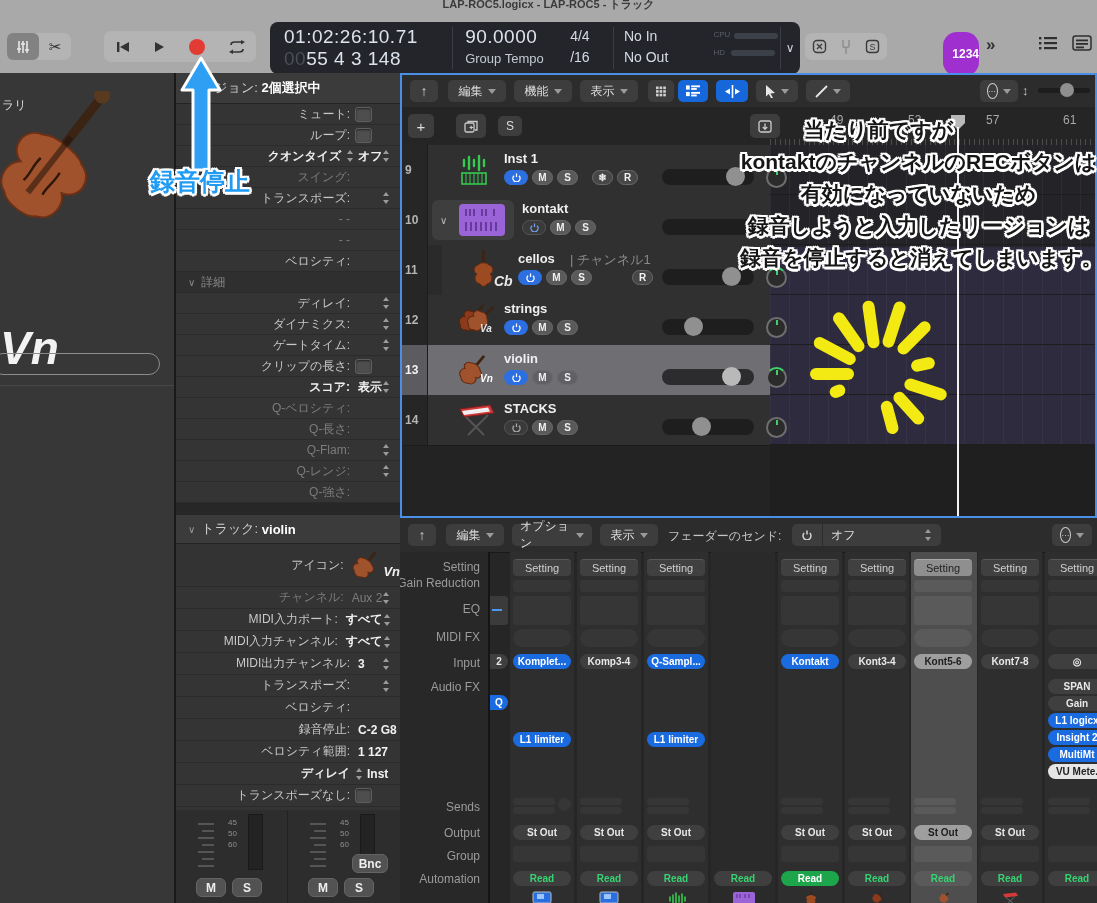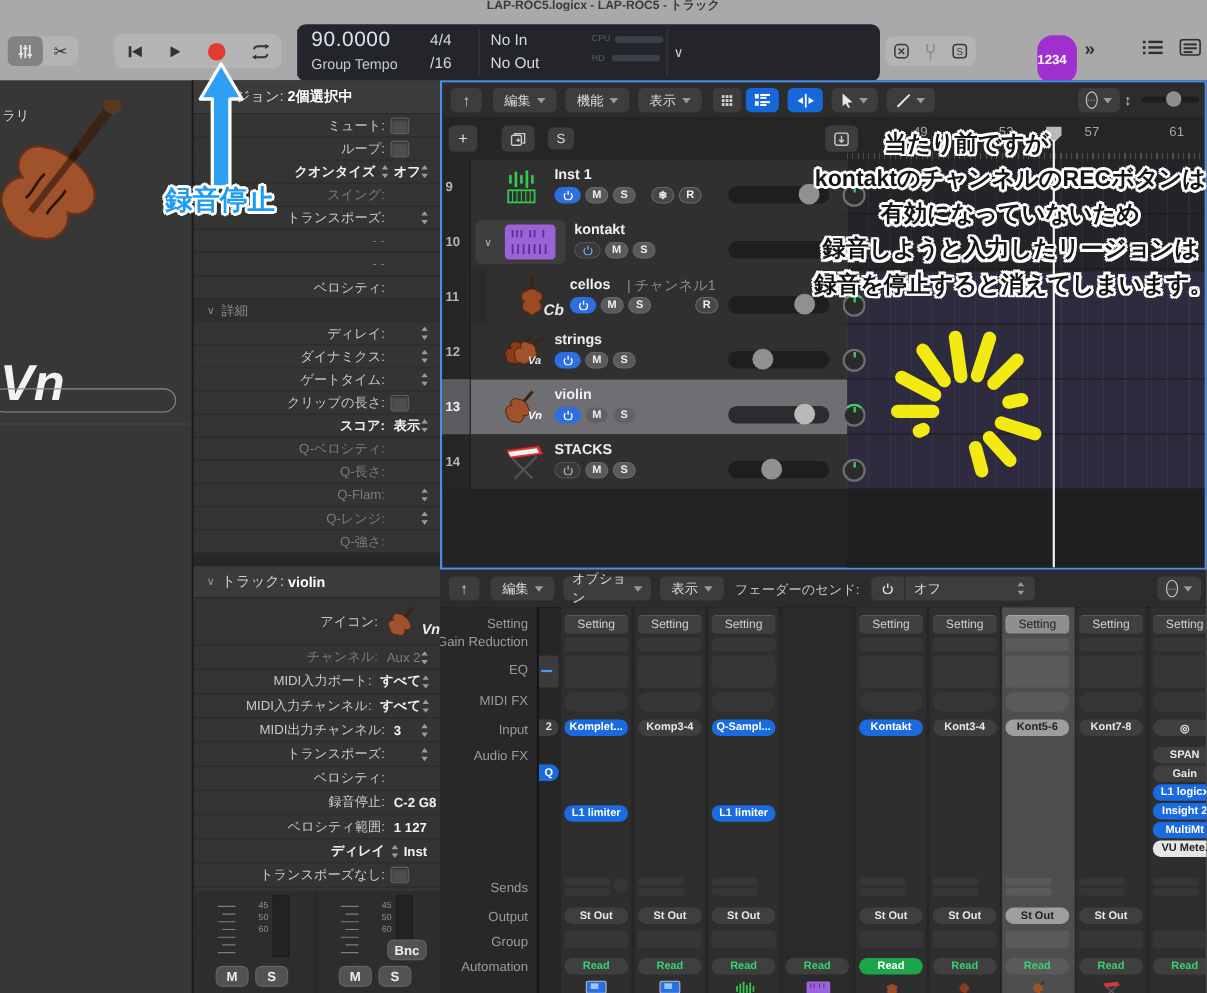--- a/index.html
+++ b/index.html
@@ -70,21 +70,21 @@
   .readb{color:#37d271;background:#3f3f3f}
   .readb.fill{background:#1ca54a;color:#fff}
   .mlabel{position:absolute;right:609px;color:#9b9b9b;font-size:12px;white-space:nowrap}
   
   .anno{position:absolute;left:740px;width:357px;text-align:center;font-size:21px;font-weight:bold;color:#161616;white-space:nowrap;
     text-shadow:-2px -2px 0 #fff,2px -2px 0 #fff,-2px 2px 0 #fff,2px 2px 0 #fff,0 -2.5px 0 #fff,0 2.5px 0 #fff,-2.5px 0 0 #fff,2.5px 0 0 #fff}
   #arrowlabel{position:absolute;left:150px;top:165px;font-size:25px;font-weight:bold;color:#1f9bf4;
     text-shadow:-2px -2px 0 #fff,2px -2px 0 #fff,-2px 2px 0 #fff,2px 2px 0 #fff,0 -2.5px 0 #fff,0 2.5px 0 #fff,-2.5px 0 0 #fff,2.5px 0 0 #fff}
   .mini{position:absolute;top:0;height:93px;box-sizing:border-box;background:#2d2d2d;border-right:1px solid #222}
   .msbtn{position:absolute;width:30px;height:19px;border-radius:6px;background:#525252;border:1px solid #646464;color:#eee;font-size:12px;font-weight:bold;display:flex;align-items:center;justify-content:center;box-sizing:border-box}
-  .tick{font-size:8px;color:#8f8f8f;text-align:right;width:16px}
+  .tick{font-size:8px;color:#8f8f8f;text-align:left;width:16px}
 </style>
 </head>
 <body>
 
 <div class="abs" id="titlebar"><span>LAP-ROC5.logicx - LAP-ROC5 - トラック</span></div>
 
 <div class="abs" id="controlbar">
   <div class="abs ltgrp" style="left:7px;top:23px;width:64px;height:27px">
     <div class="tbtn active" style="width:32px;height:27px">
       <svg width="16" height="16" viewBox="0 0 16 16">
@@ -126,20 +126,24 @@
             <path d="M3 5 C3 2.5 5 2 7 2 L13 2"></path>
             <path d="M15 9 C15 11.5 13 12 11 12 L5 12"></path>
           </g>
           <polygon points="13,0 17,2 13,4.5" fill="#333"></polygon>
           <polygon points="5,9.5 1,12 5,14" fill="#333"></polygon>
         </svg>
       </div>
   </div>
 
   <div class="abs" id="lcd">
+    <div style="width:187px;padding:4px 0 0 14px;box-sizing:border-box">
+      <div class="lcd-big">01:02:26:10.71</div>
+      <div class="lcd-big"><span class="lcd-dim">00</span><span>55 4 3 148</span></div>
+    </div>
     <div class="lcd-div"></div>
     <div style="width:118px;padding:4px 0 0 12px;box-sizing:border-box">
       <div class="lcd-big">90.0000</div>
       <div class="lcd-sm" style="margin-top:3px">Group Tempo</div>
     </div>
     <div style="width:46px;padding:6px 0 0 2px;box-sizing:border-box;font-size:14px;color:#d6dbe5">
       <div>4/4</div>
       <div style="margin-top:5px">/16</div>
     </div>
     <div class="lcd-div"></div>
@@ -176,21 +180,21 @@
         </svg>
       </div>
     <div class="tbtn">
         <svg width="15" height="15" viewBox="0 0 15 15">
           <rect x="1.5" y="1.5" width="12" height="12" rx="3" fill="none" stroke="#3a3a3a" stroke-width="1.4"></rect>
           <text x="7.5" y="11" font-size="9" text-anchor="middle" fill="#3a3a3a" font-family="Liberation Sans">S</text>
         </svg>
       </div>
   </div>
 
-  <div class="abs" style="left:943px;top:22px;width:36px;height:44px;border-radius:14px;background:#a02fd0;color:#fff;font-size:12px;font-weight:bold;display:flex;align-items:center;justify-content:flex-start">
+  <div class="abs" style="left:943px;top:22px;width:36px;height:44px;border-radius:14px;background:#a02fd0;color:#fff;font-size:12px;font-weight:bold;display:flex;align-items:center;justify-content:flex-end">
       <span>1234</span>
     </div>
   <div class="abs" style="left:986px;top:25px;font-size:17px;font-weight:bold;color:#2f2f2f"><span>»</span></div>
 
   <div class="abs tbtn" style="left:1038px;top:25px">
       <svg width="20" height="16" viewBox="0 0 20 16">
         <g fill="#2f2f2f">
           <rect x="1" y="2" width="2.4" height="2.4"></rect>
           <rect x="6" y="2" width="13" height="2.2"></rect>
           <rect x="1" y="7" width="2.4" height="2.4"></rect>

